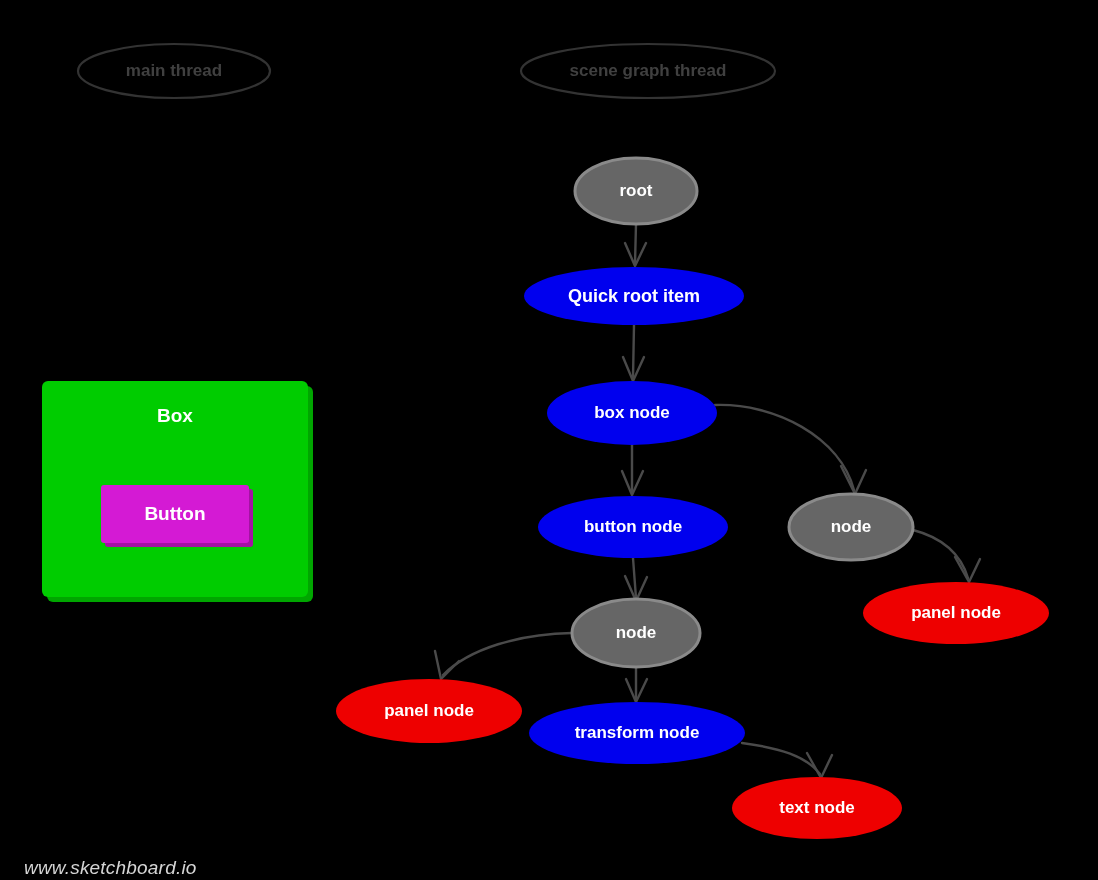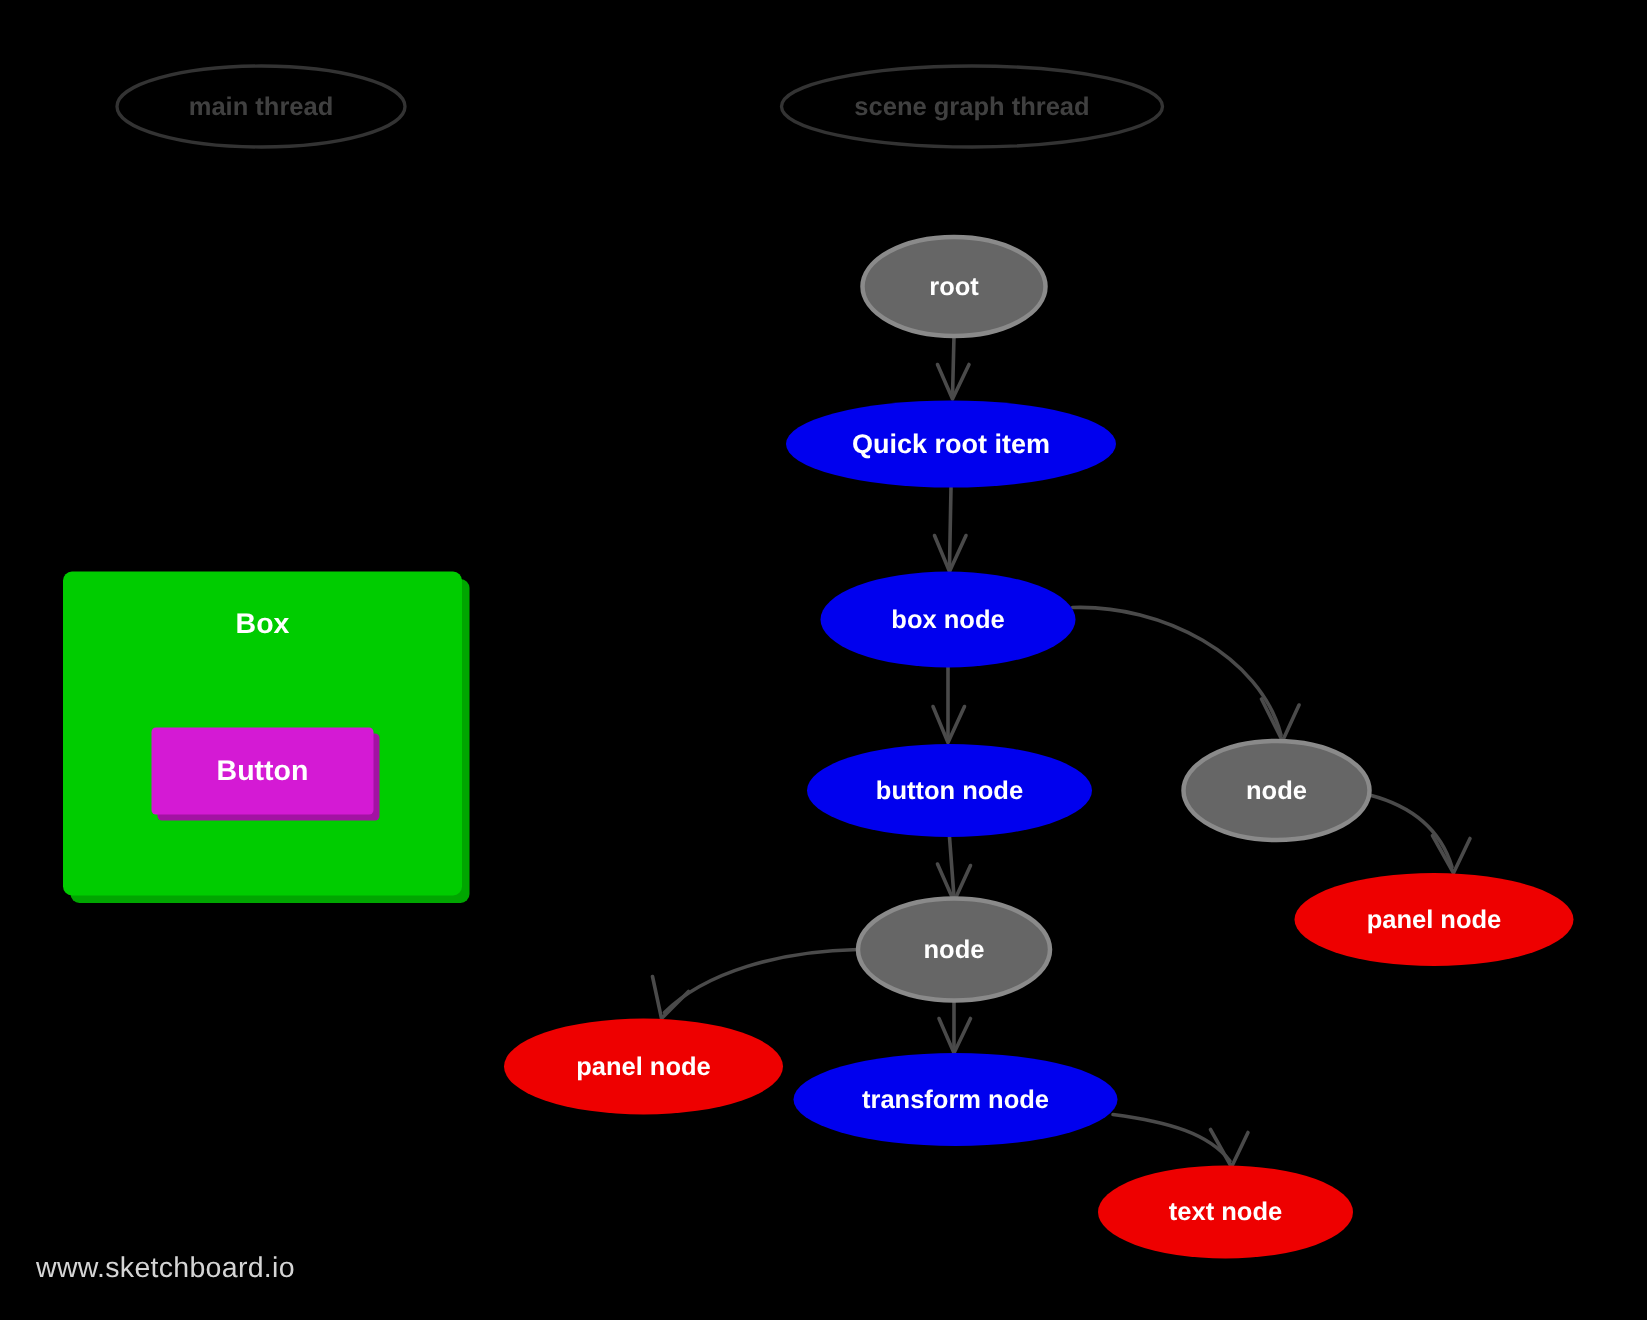--- a/index.html
+++ b/index.html
@@ -51,26 +51,27 @@
   .arrowhead {
     fill: none;
     stroke: #4a4a4a;
     stroke-width: 2.4;
     stroke-linecap: round;
     stroke-linejoin: round;
   }
   .watermark {
     position: absolute;
     left: 24px;
-    top: 835px;
+    top: 857px;
     color: #d5d5d5;
     font-family: "Liberation Sans", sans-serif;
     font-size: 19px;
     letter-spacing: 0.2px;
     white-space: nowrap;
+    font-style: italic;
   }
 </style>
 </head>
 <body>
 
 <div id="canvas" style="background: rgb(0, 0, 0);">
 
   <svg id="diagram" viewBox="0 0 1098 880">
 
     <g>

